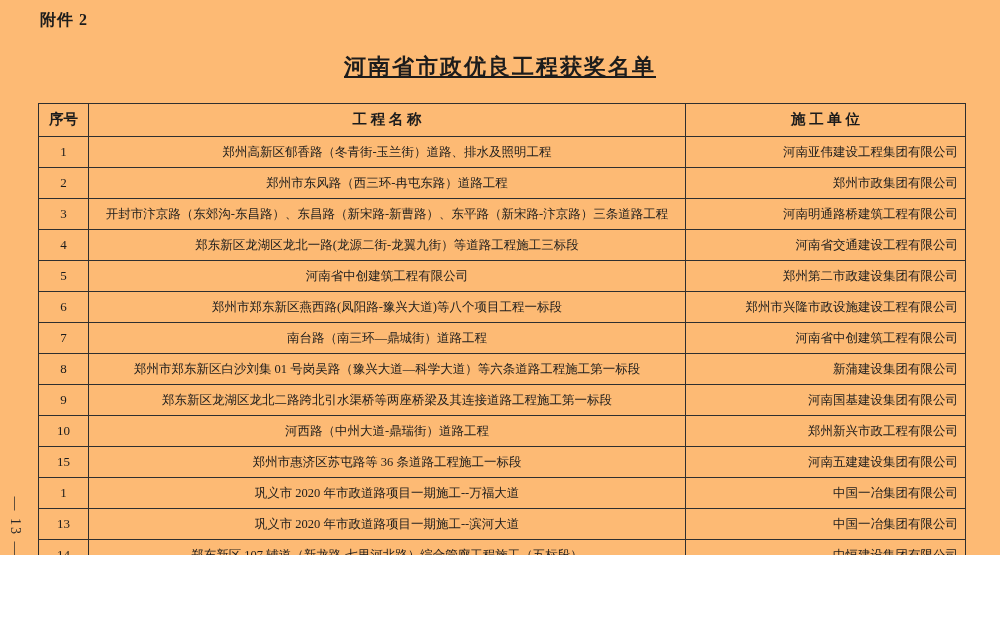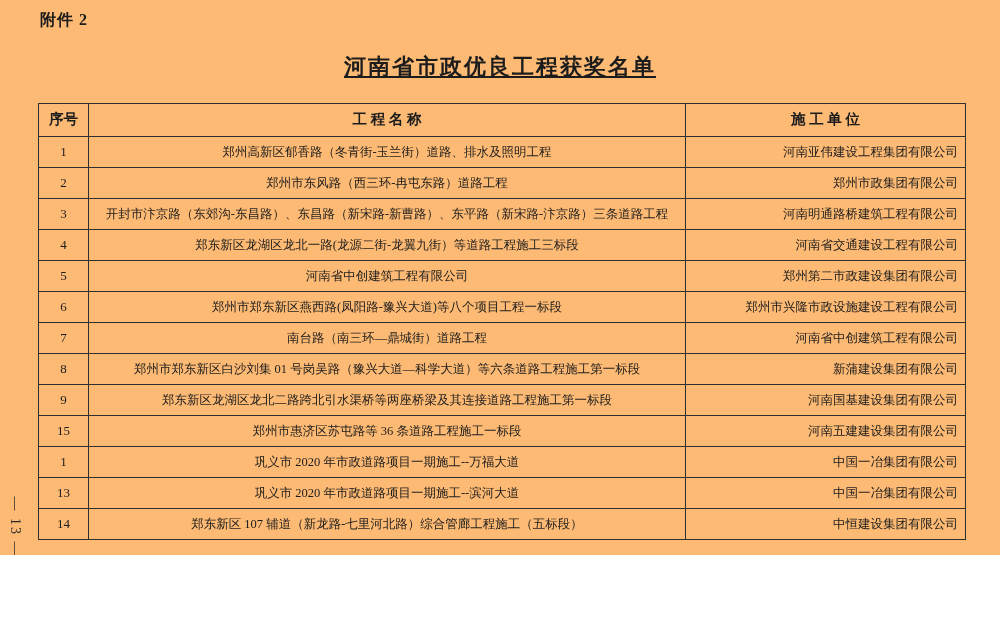--- a/index.html
+++ b/index.html
@@ -150,20 +150,25 @@
           <td class="no">8</td>
           <td class="project">郑州市郑东新区白沙刘集 01 号岗吴路（豫兴大道—科学大道）等六条道路工程施工第一标段</td>
           <td class="unit">新蒲建设集团有限公司</td>
         </tr>
         <tr>
           <td class="no">9</td>
           <td class="project">郑东新区龙湖区龙北二路跨北引水渠桥等两座桥梁及其连接道路工程施工第一标段</td>
           <td class="unit">河南国基建设集团有限公司</td>
         </tr>
         <tr>
+          <td class="no">10</td>
+          <td class="project">河西路（中州大道-鼎瑞街）道路工程</td>
+          <td class="unit">郑州新兴市政工程有限公司</td>
+        </tr>
+        <tr>
           <td class="no">15</td>
           <td class="project">郑州市惠济区苏屯路等 36 条道路工程施工一标段</td>
           <td class="unit">河南五建建设集团有限公司</td>
         </tr>
         <tr>
           <td class="no">1</td>
           <td class="project">巩义市 2020 年市政道路项目一期施工--万福大道</td>
           <td class="unit">中国一冶集团有限公司</td>
         </tr>
         <tr>

